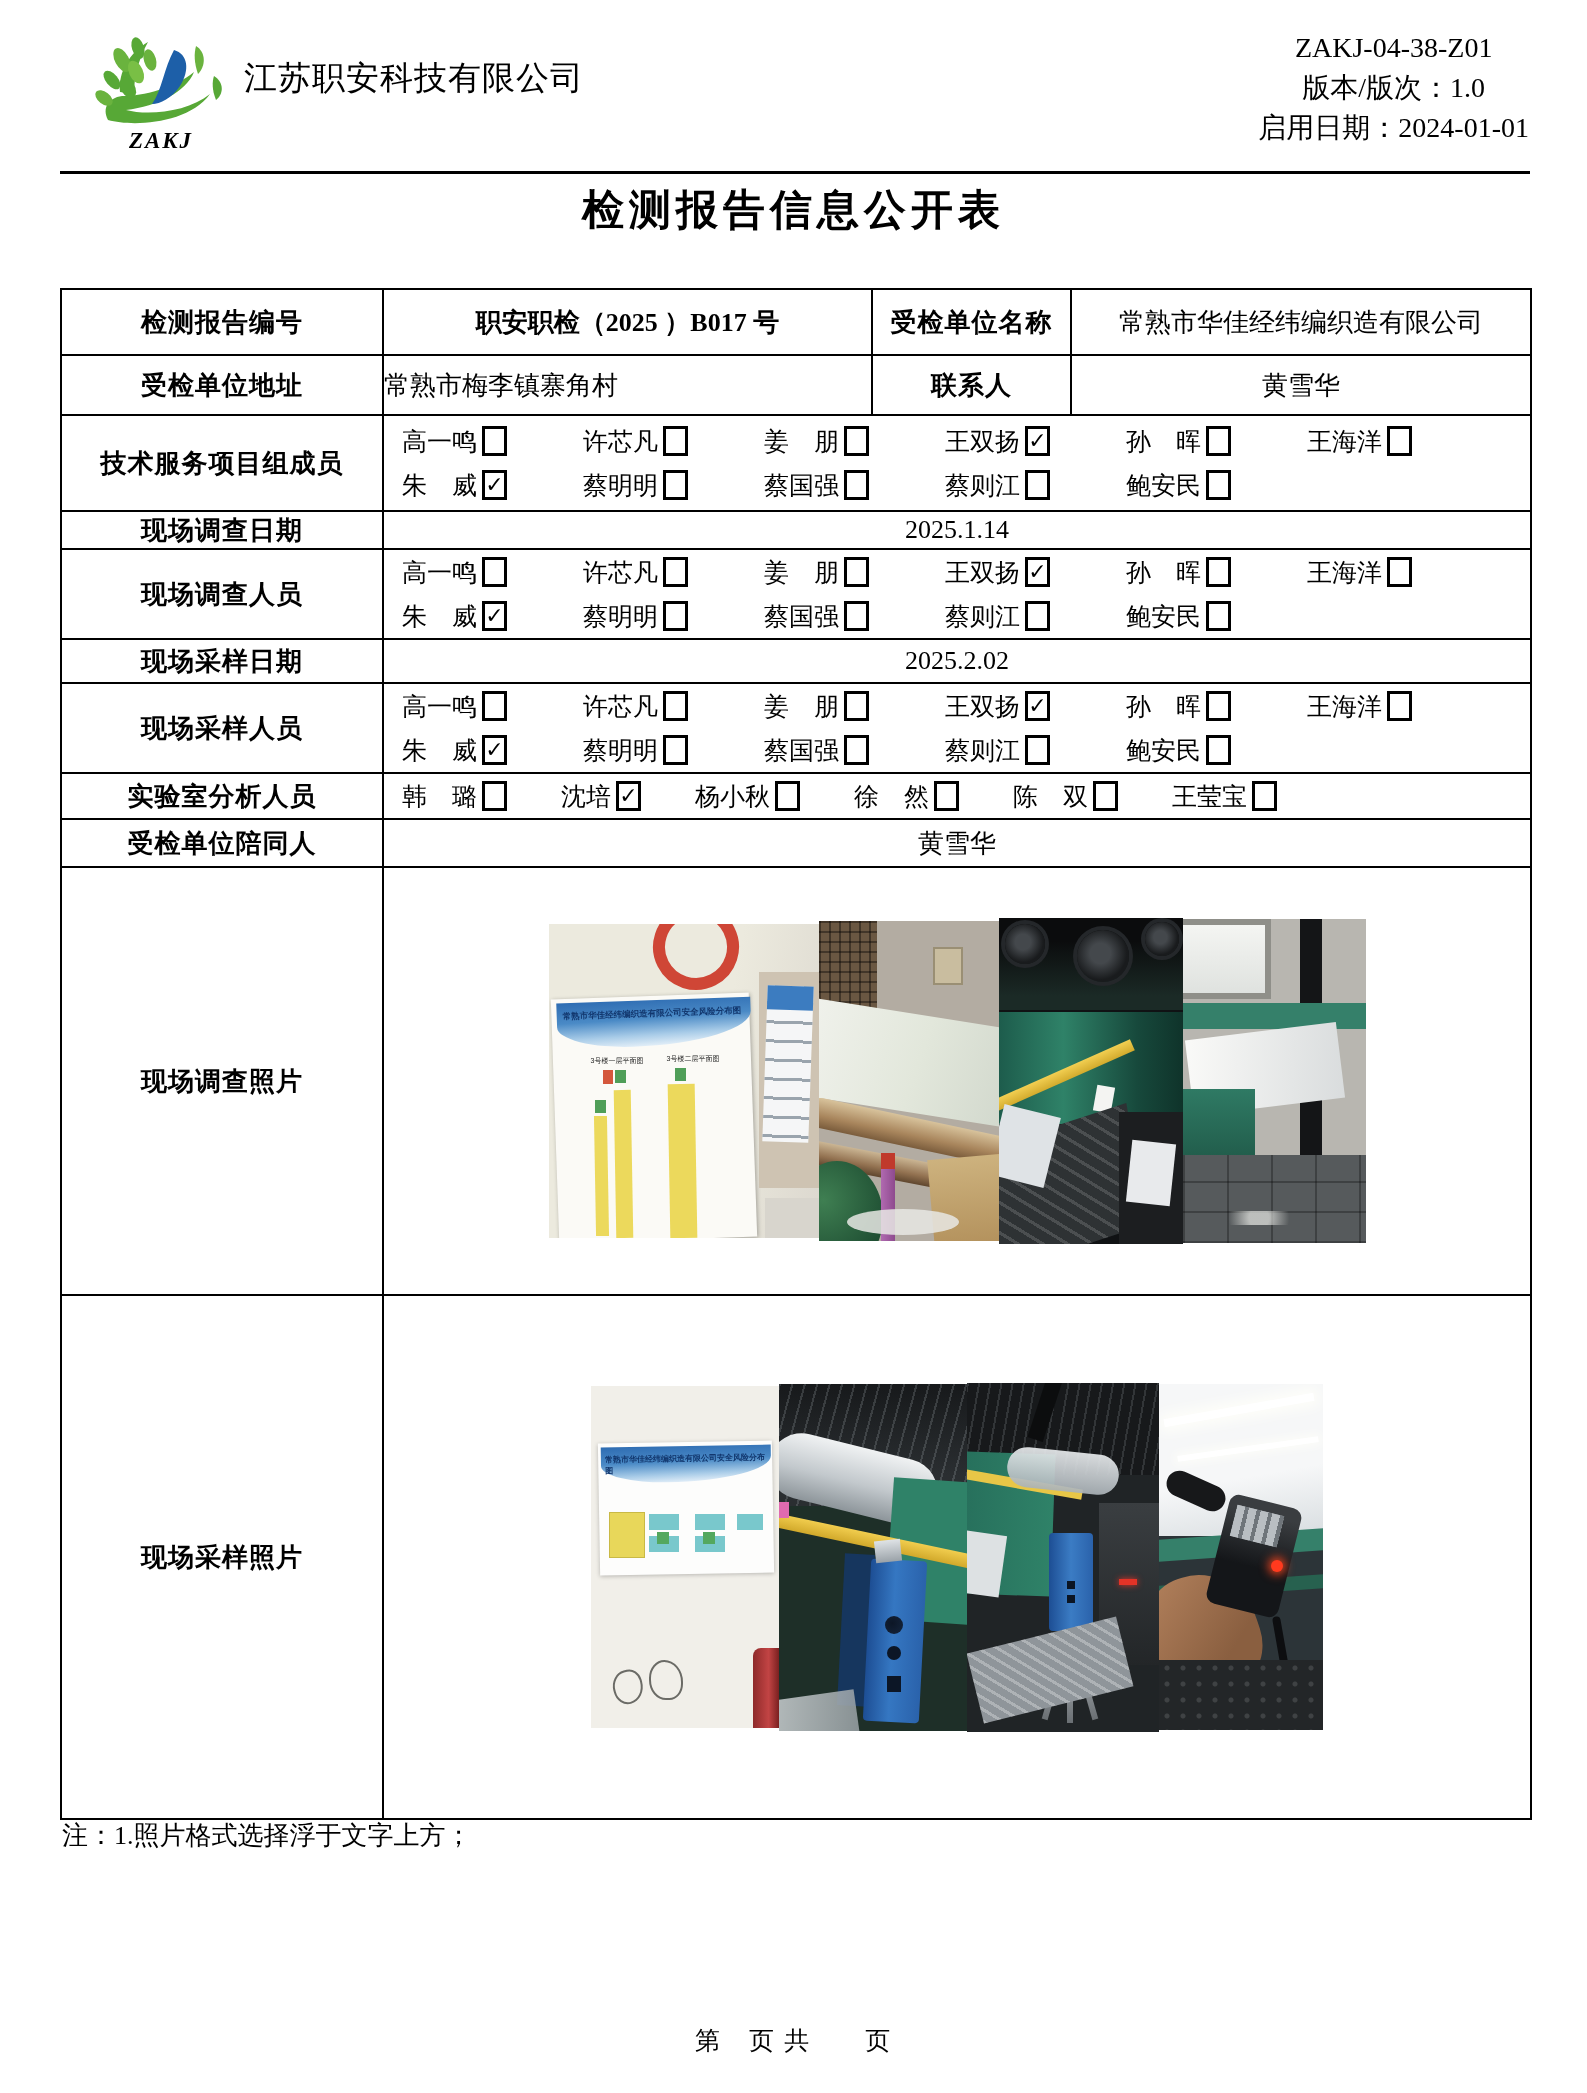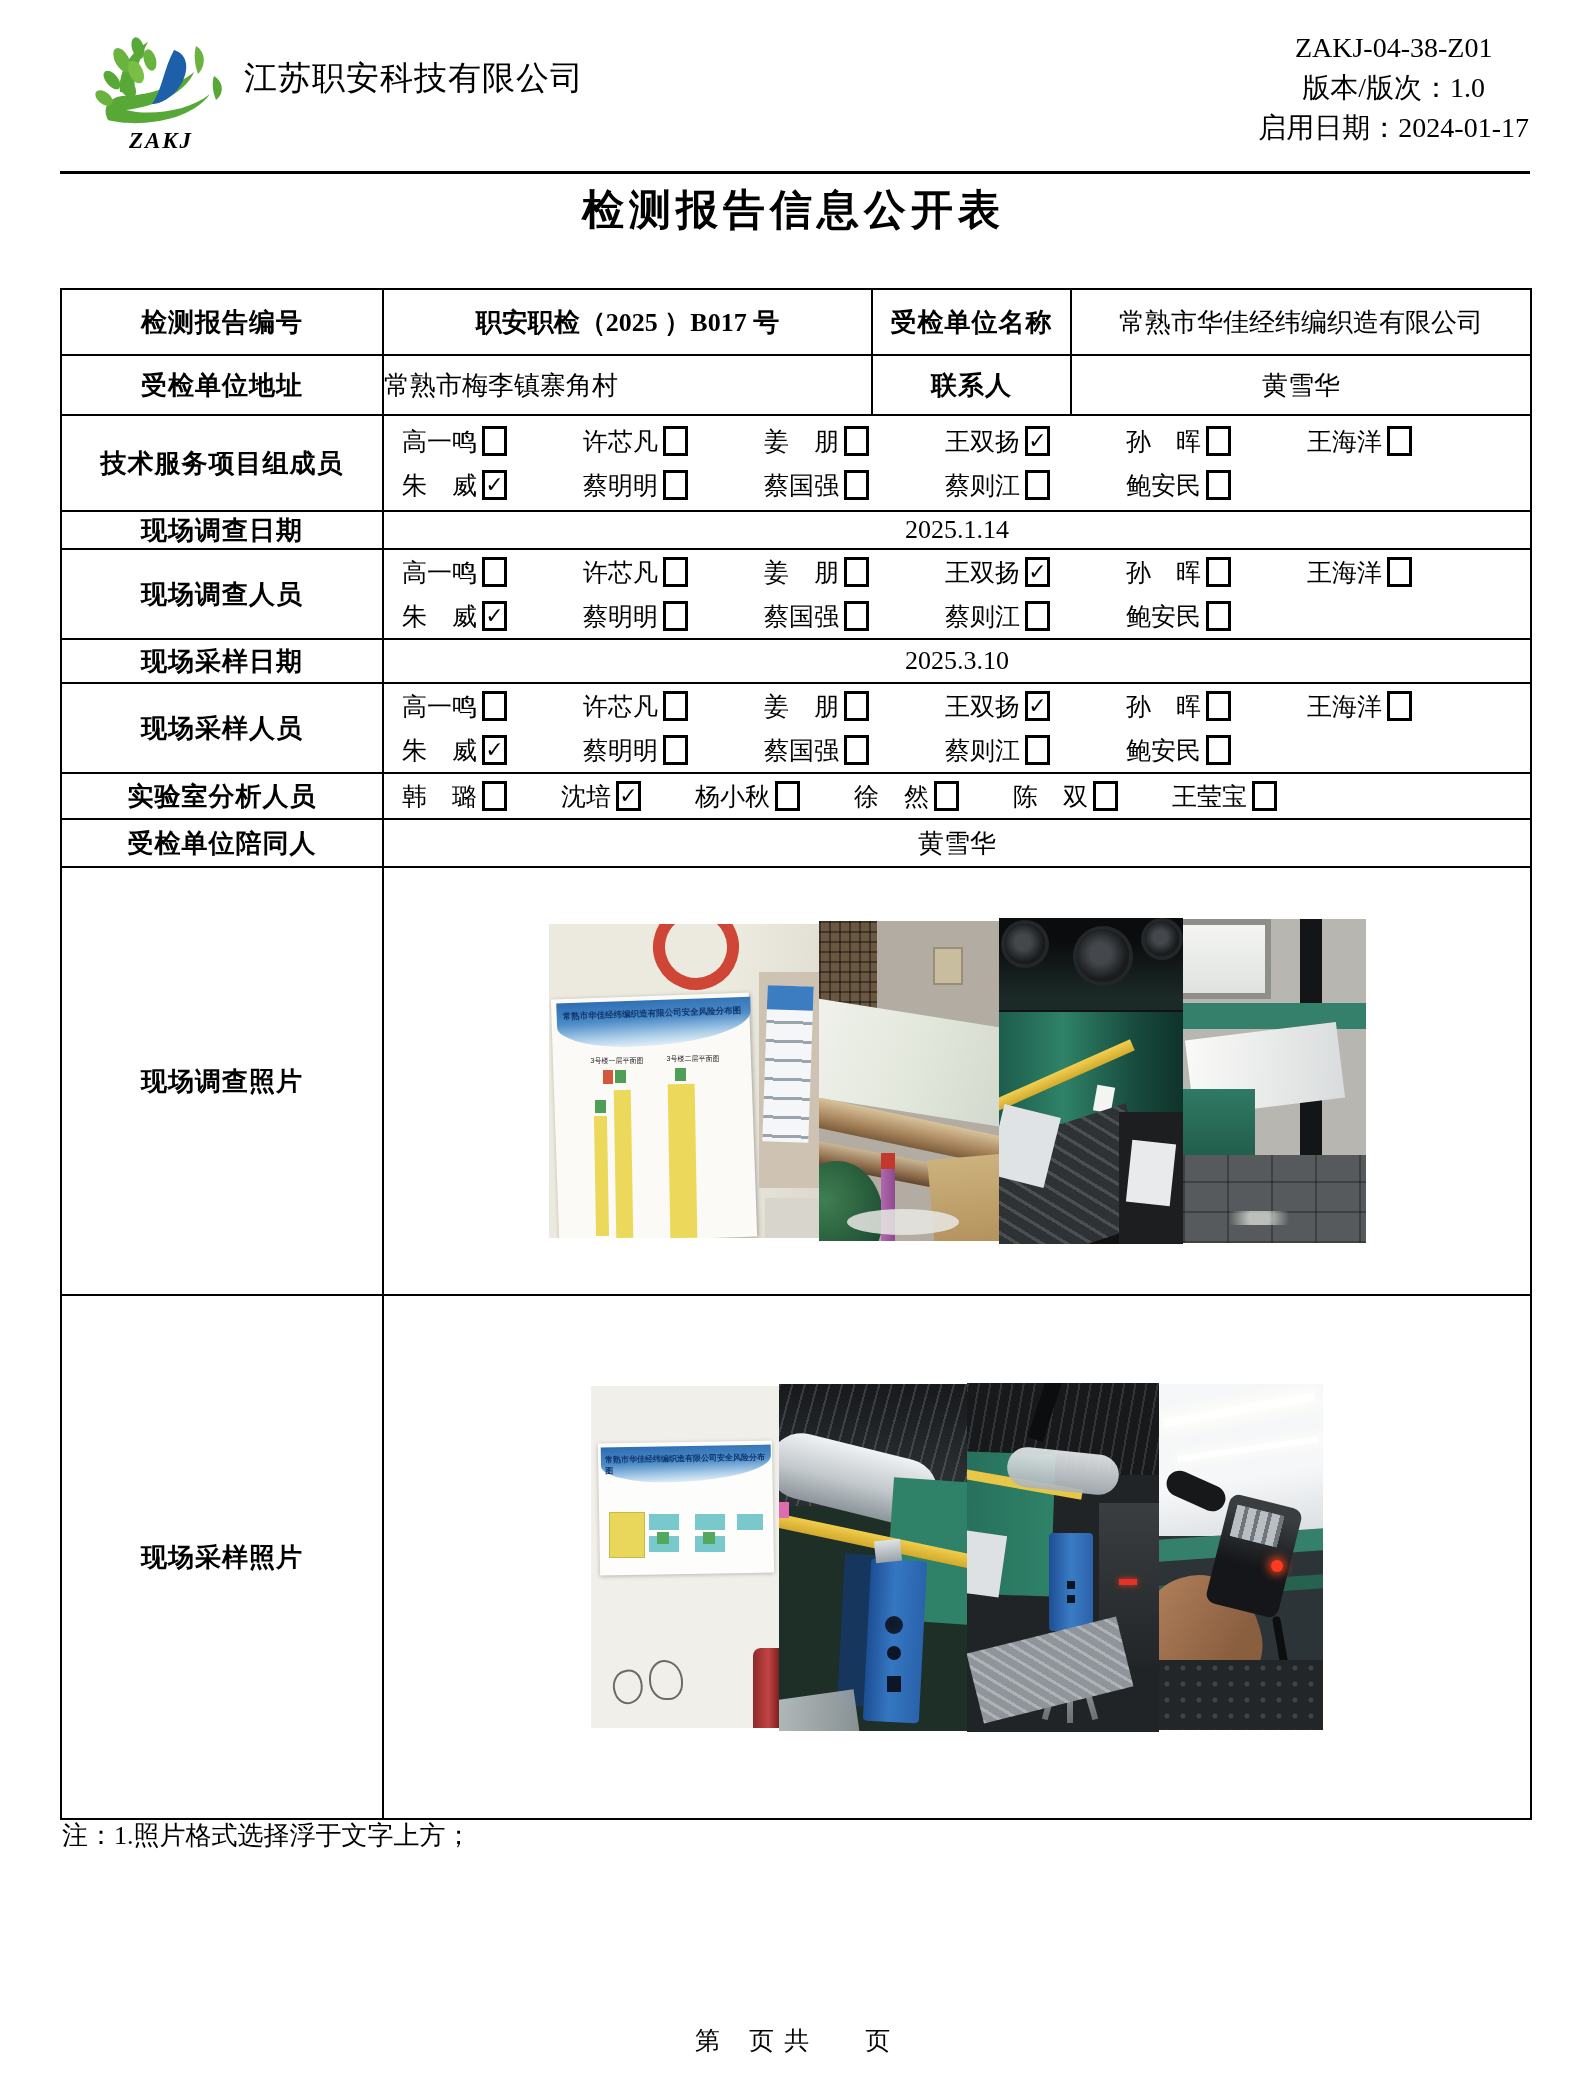--- a/index.html
+++ b/index.html
@@ -183,21 +183,21 @@
       <ellipse cx="72" cy="28" rx="6" ry="11" transform="rotate(-16 72 28)" fill="#6ab33e"></ellipse>
       <ellipse cx="26" cy="66" rx="6" ry="10" transform="rotate(-52 26 66)" fill="#6ab33e"></ellipse>
       <ellipse cx="50" cy="56" rx="7" ry="11" transform="rotate(-30 50 56)" fill="#57a836"></ellipse>
     </svg>
     <div class="brand">ZAKJ</div>
   </div>
   <div class="company">江苏职安科技有限公司</div>
   <div class="doc-meta">
     <div>ZAKJ-04-38-Z01</div>
     <div>版本/版次：1.0</div>
-    <div>启用日期：2024-01-17</div>
+    <div>启用日期：2024-01-01</div>
   </div>
   <div class="divider"></div>
   <div class="title">检测报告信息公开表</div>
 
   <table class="main">
     <colgroup>
         <col style="width:322px">
         <col style="width:489px">
         <col style="width:199px">
         <col style="width:460px">
@@ -324,21 +324,21 @@
                 <span class="member">
                   <span>鲍安民</span>
                   <span class="cb"></span>
                 </span>
               </div>
         </div>
       </td>
     </tr>
     <tr class="r6">
       <td class="lab">现场采样日期</td>
-      <td colspan="3" class="ctr">2025.3.10</td>
+      <td colspan="3" class="ctr">2025.2.02</td>
     </tr>
     <tr class="r7">
       <td class="lab">现场采样人员</td>
       <td colspan="3">
         <div class="members">
           <div class="mline">
                 <span class="member">
                   <span>高一鸣</span>
                   <span class="cb"></span>
                 </span>

